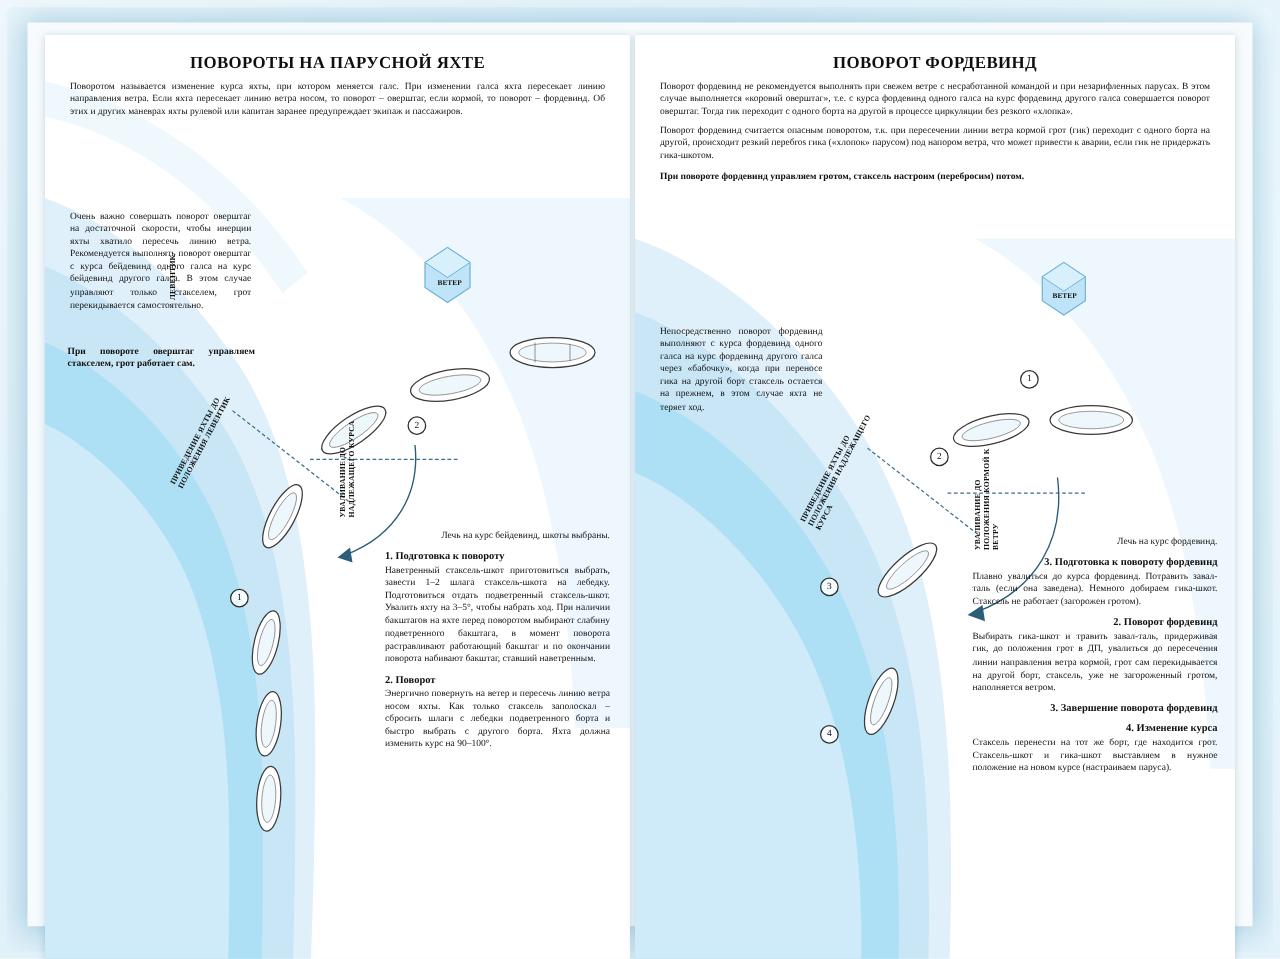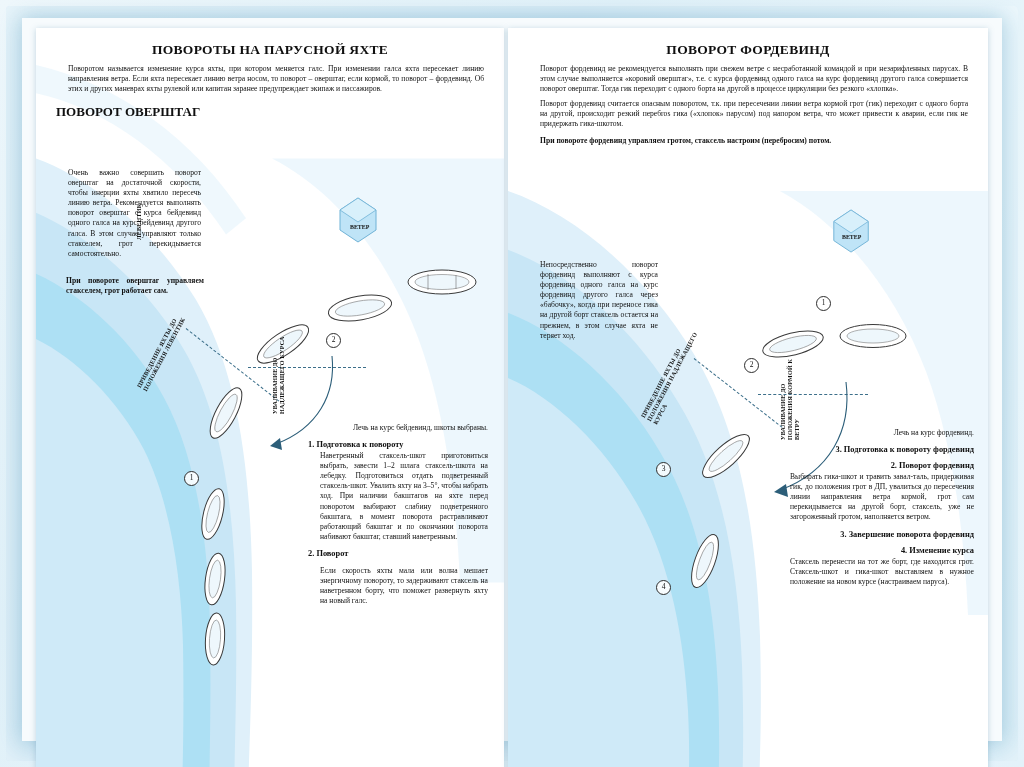--- a/index.html
+++ b/index.html
@@ -53,21 +53,21 @@
   }
   h2.subtitle{
     font-size:13px;font-weight:bold;margin:10px 0 6px 0;color:#101010;
     position:relative;z-index:5;
   }
   h3.sec{
     font-size:8.4px;font-weight:bold;margin:7px 0 2px 0;text-align:left;color:#101010;
   }
   h3.sec.right{text-align:right;}
   p.body{
-    font-size:7.6px;line-height:1.33;text-align:justify;margin:0 0 5px 12px;color:#111;
+    font-size:7.6px;line-height:1.33;text-align:justify;margin:0 0 5px 0;color:#111;
   }
   p.body.center{text-align:right;}
   p.body.right{text-align:right;}
   .bold{font-weight:bold;}
   .intro{
     position:relative;z-index:5;padding:0 20px;
   }
   .col-left-text{
     position:absolute;left:20px;top:140px;width:145px;z-index:6;
   }
@@ -120,21 +120,20 @@
         <path d="M0,226 C48,246 98,288 128,340 C160,394 172,470 174,548 C175,614 174,666 173,700 L0,700 Z" fill="#ade0f4"></path>
         <path d="M0,286 C40,304 82,342 108,388 C134,436 145,502 147,568 C148,626 147,672 146,700 L0,700 Z" fill="#cfeaf8"></path>
         <path d="M236,120 C300,150 350,210 380,280 C408,346 420,430 424,510 L468,510 L468,120 Z" fill="#eaf6fd" opacity=".85"></path>
         <path d="M0,60 C70,74 140,120 190,190 L210,175 C158,102 84,52 0,34 Z" fill="#e8f5fc" opacity=".7"></path>
       </svg>
 
       <h1 class="title">ПОВОРОТЫ НА ПАРУСНОЙ ЯХТЕ</h1>
 
       <div class="intro">
         <p class="body">Поворотом называется изменение курса яхты, при котором меняется галс. При изменении галса яхта пересекает линию направления ветра. Если яхта пересекает линию ветра носом, то поворот – оверштаг, если кормой, то поворот – фордевинд. Об этих и других маневрах яхты рулевой или капитан заранее предупреждает экипаж и пассажиров.</p>
-        <h2 class="subtitle">ПОВОРОТ ОВЕРШТАГ</h2>
       </div>
 
       <div class="col-left-text">
         <p class="body">Очень важно совершать поворот оверштаг на достаточной скорости, чтобы инерции яхты хватило пересечь линию ветра. Рекомендуется выполнять поворот оверштаг с курса бейдевинд одного галса на курс бейдевинд другого галса. В этом случае управляют только стакселем, грот перекидывается самостоятельно.</p>
       </div>
 
       <div class="mid-note" style="top:248px;">
         <p class="body bold">При повороте оверштаг управляем стакселем, грот работает сам.</p>
       </div>
 
@@ -206,21 +205,21 @@
 
       <div class="lbl-rot" style="left:100px;top:212px;transform:rotate(-90deg);transform-origin:left top;">ЛЕВЕНТИК</div>
       <div class="lbl-rot" style="left:100px;top:358px;width:90px;transform:rotate(-62deg);transform-origin:left top;">ПРИВЕДЕНИЕ ЯХТЫ ДО ПОЛОЖЕНИЯ ЛЕВЕНТИК</div>
       <div class="lbl-rot" style="left:236px;top:386px;width:92px;transform:rotate(-90deg);transform-origin:left top;">УВАЛИВАНИЕ ДО НАДЛЕЖАЩЕГО КУРСА</div>
 
       <div class="col-right-text">
         <p class="body center">Лечь на курс бейдевинд, шкоты выбраны.</p>
         <h3 class="sec">1. Подготовка к повороту</h3>
         <p class="body">Наветренный стаксель-шкот приготовиться выбрать, завести 1–2 шлага стаксель-шкота на лебедку. Подготовиться отдать подветренный стаксель-шкот. Увалить яхту на 3–5°, чтобы набрать ход. При наличии бакштагов на яхте перед поворотом выбирают слабину подветренного бакштага, в момент поворота растравливают работающий бакштаг и по окончании поворота набивают бакштаг, ставший наветренным.</p>
         <h3 class="sec">2. Поворот</h3>
-        <p class="body" style="margin-top:8px;">Если скорость яхты мала или волна мешает энергичному повороту, то задерживают стаксель на наветренном борту, что поможет развернуть яхту на новый галс.</p>
+        <p class="body">Энергично повернуть на ветер и пересечь линию ветра носом яхты. Как только стаксель заполоскал – сбросить шлаги с лебедки подветренного борта и быстро выбрать с другого борта. Яхта должна изменить курс на 90–100°.</p>
       </div>
     </div>
 
     <div class="page page-right">
 
       <svg class="sea" viewBox="0 0 480 700" preserveAspectRatio="none">
         <path d="M0,150 C70,172 140,230 186,300 C232,370 248,460 252,560 C254,626 252,670 251,700 L0,700 Z" fill="#dff0fa"></path>
         <path d="M0,204 C64,226 128,278 170,344 C214,410 230,494 234,586 C236,640 235,678 234,700 L0,700 Z" fill="#c8e6f6"></path>
         <path d="M0,262 C56,282 114,330 152,390 C192,450 206,528 210,608 C212,654 211,684 210,700 L0,700 Z" fill="#ade0f4"></path>
         <path d="M0,322 C46,340 96,384 128,436 C162,490 176,560 180,628 C182,666 181,688 180,700 L0,700 Z" fill="#cfeaf8"></path>
@@ -286,20 +285,21 @@
         </svg>
       </div>
       <div class="num" style="left:148px;top:552px;">4</div>
 
       <div class="lbl-rot" style="left:132px;top:388px;width:100px;transform:rotate(-62deg);transform-origin:left top;">ПРИВЕДЕНИЕ ЯХТЫ ДО ПОЛОЖЕНИЯ НАДЛЕЖАЩЕГО КУРСА</div>
       <div class="lbl-rot" style="left:272px;top:412px;width:96px;transform:rotate(-90deg);transform-origin:left top;">УВАЛИВАНИЕ ДО ПОЛОЖЕНИЯ КОРМОЙ К ВЕТРУ</div>
 
       <div class="col-right-text-2">
         <p class="body right">Лечь на курс фордевинд.</p>
         <h3 class="sec right">3. Подготовка к повороту фордевинд</h3>
+        <p class="body">Плавно увалиться до курса фордевинд. Потравить завал-таль (если она заведена). Немного добираем гика-шкот. Стаксель не работает (загорожен гротом).</p>
         <h3 class="sec right">2. Поворот фордевинд</h3>
         <p class="body">Выбирать гика-шкот и травить завал-таль, придерживая гик, до положения грот в ДП, увалиться до пересечения линии направления ветра кормой, грот сам перекидывается на другой борт, стаксель, уже не загороженный гротом, наполняется ветром.</p>
         <h3 class="sec right">3. Завершение поворота фордевинд</h3>
         <h3 class="sec right">4. Изменение курса</h3>
         <p class="body">Стаксель перенести на тот же борт, где находится грот. Стаксель-шкот и гика-шкот выставляем в нужное положение на новом курсе (настраиваем паруса).</p>
       </div>
     </div>
   </div>
 </div>
 

